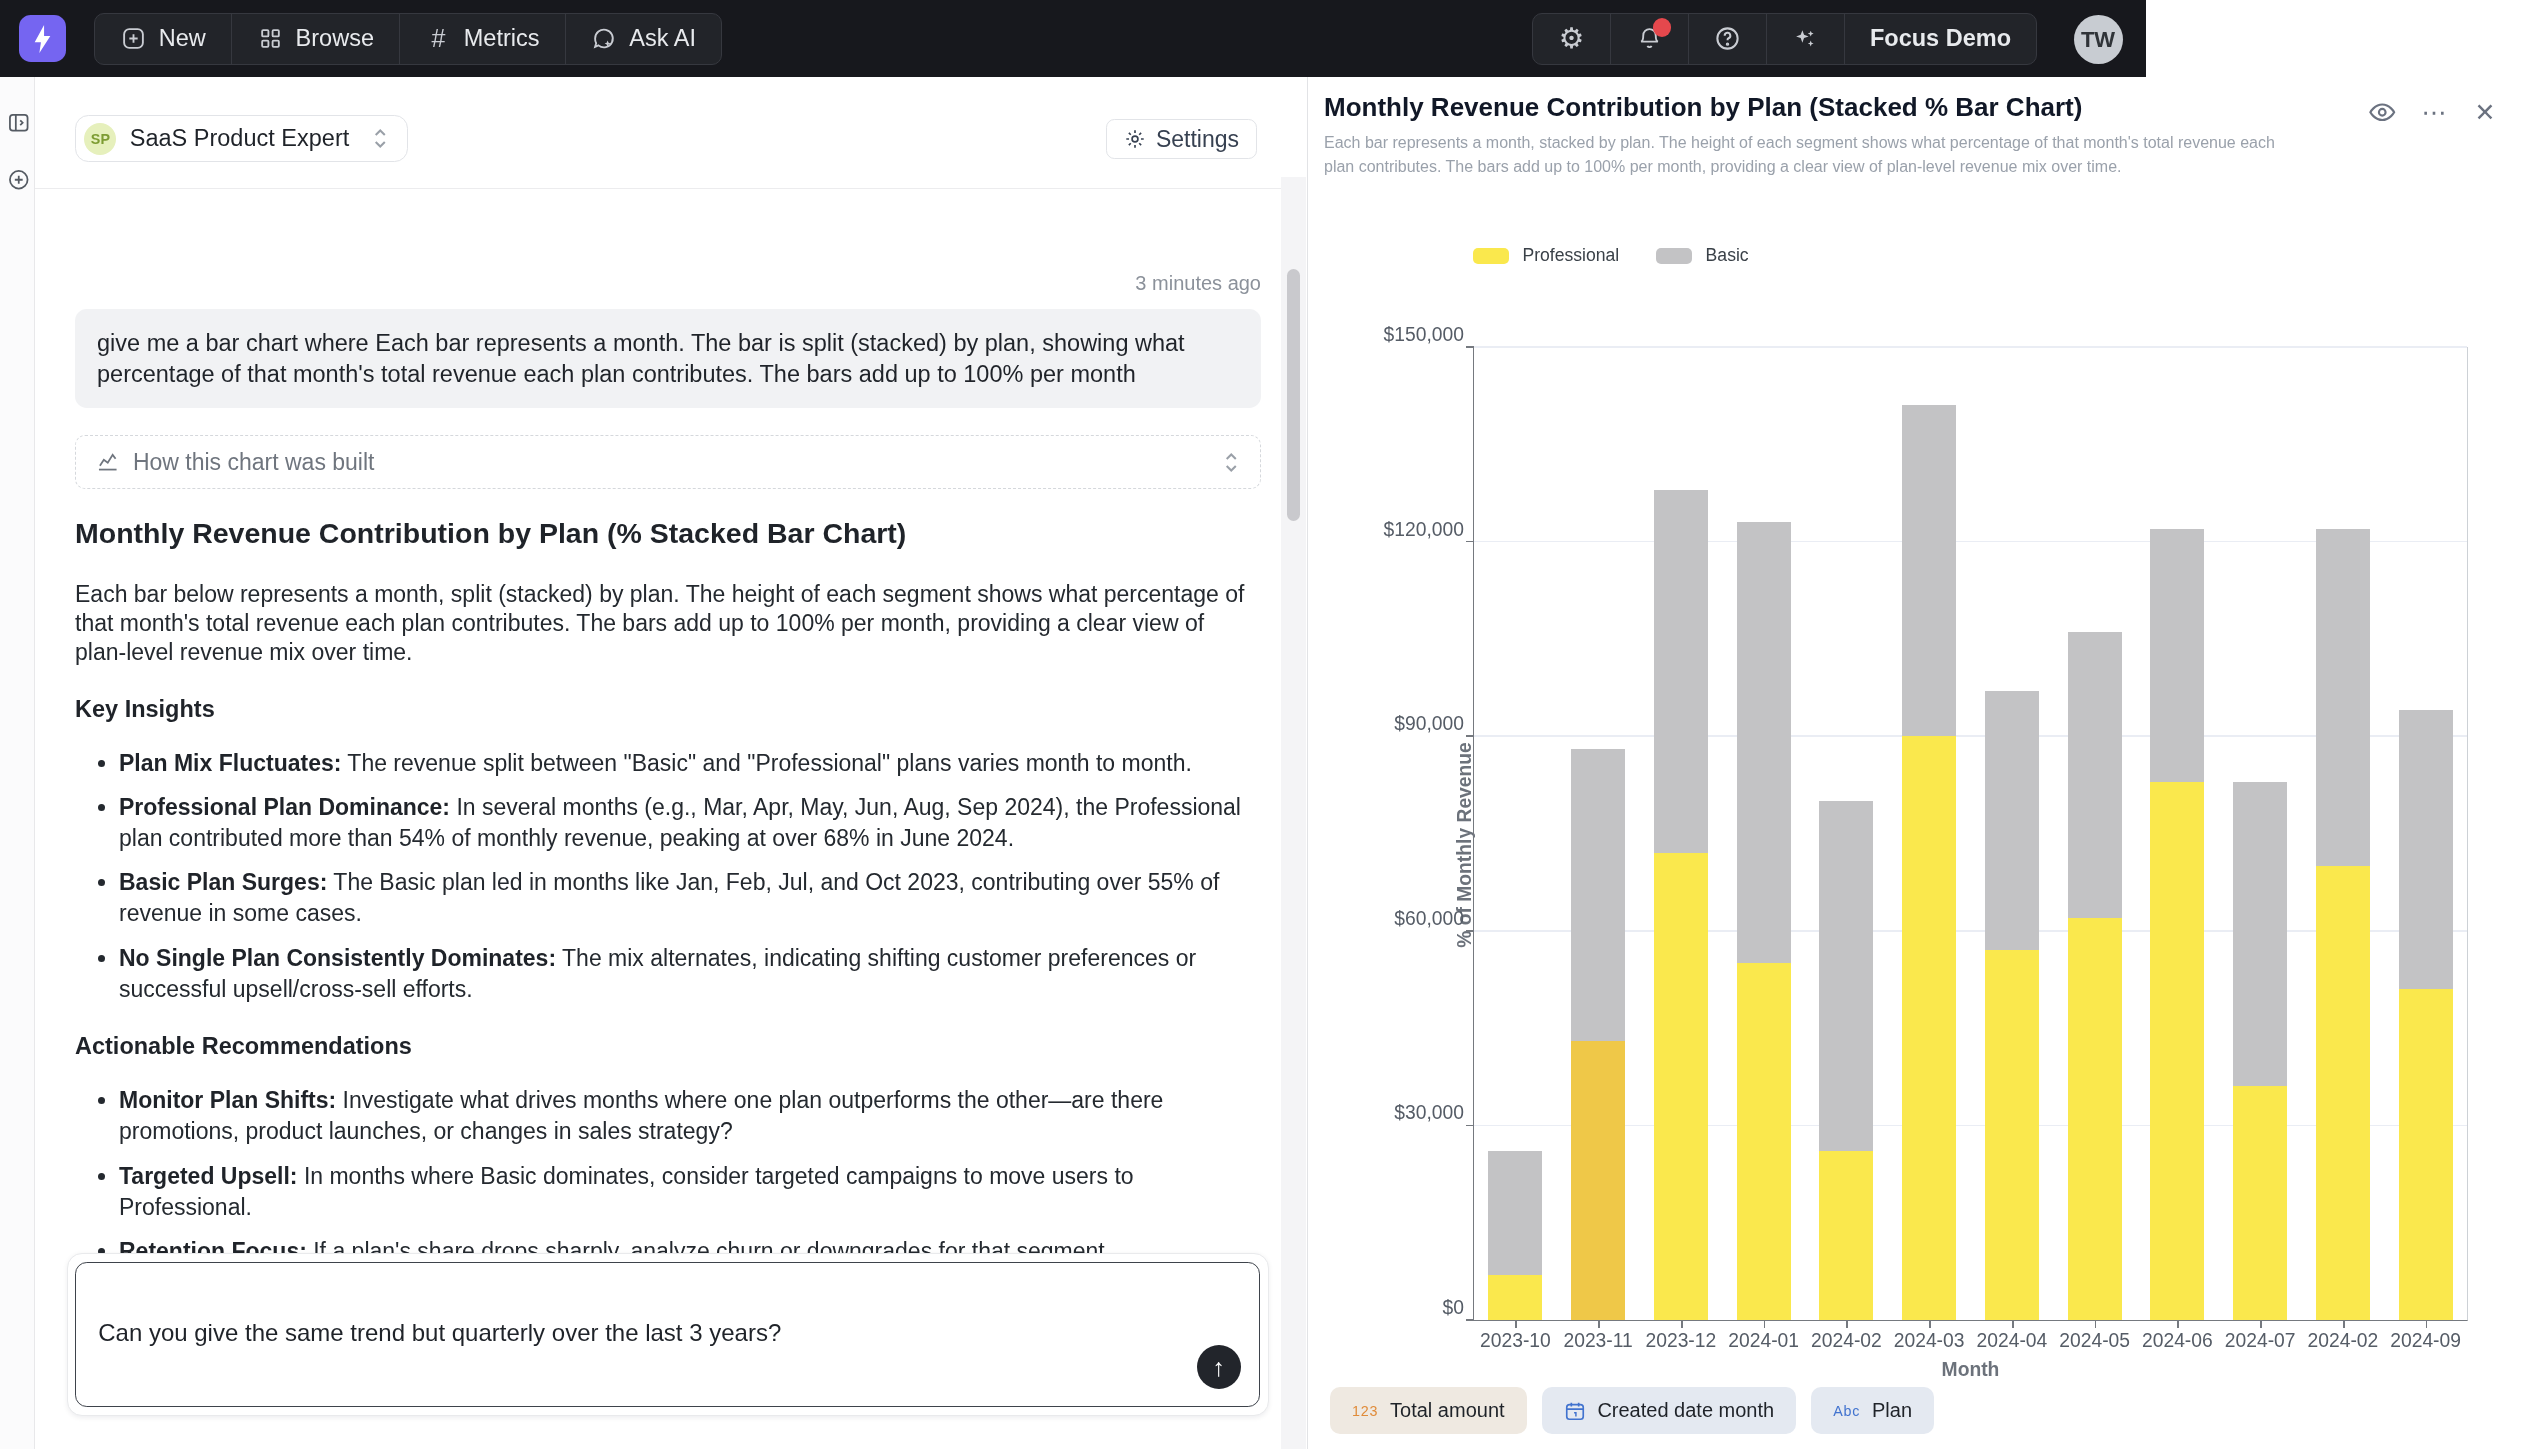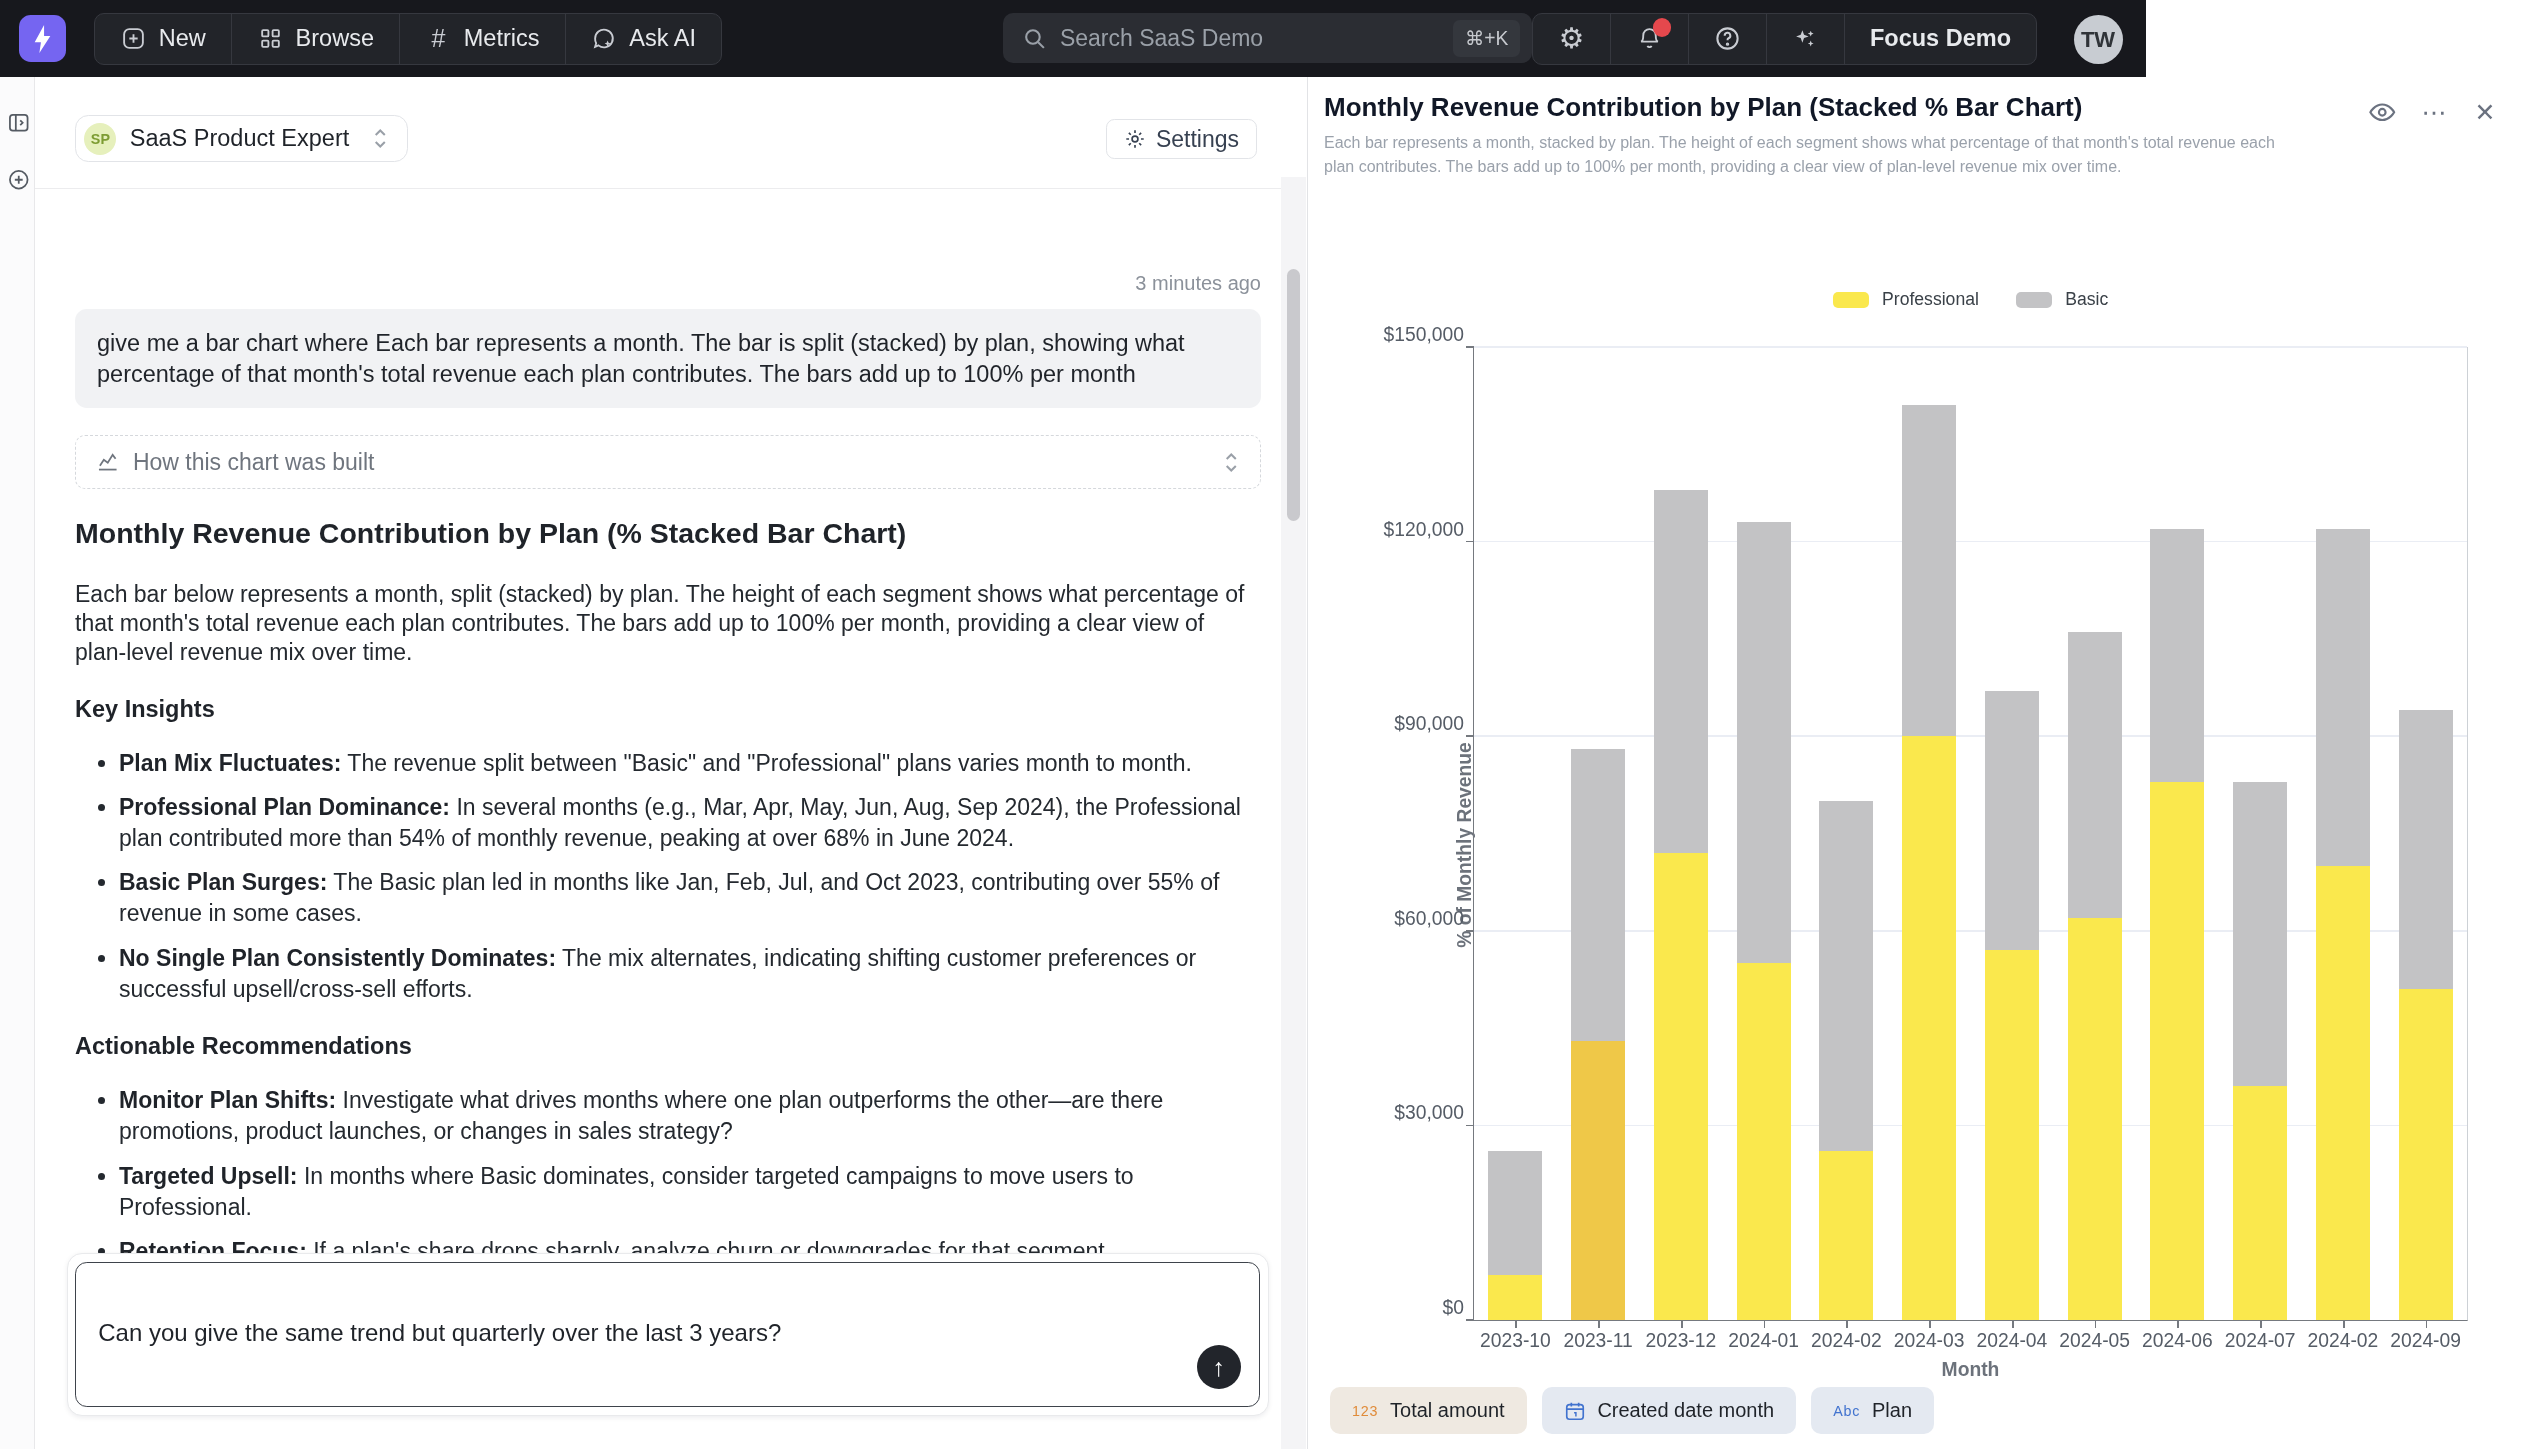--- a/index.html
+++ b/index.html
@@ -58,21 +58,21 @@
   #vdivider { position:absolute; left:1307px; top:77px; width:1.7px; height:1372px; background:#e2e3e6; }
   #panel { position:absolute; left:1308px; top:77px; width:1229px; height:1372px; background:#fff; }
   #panel-title { position:absolute; left:16px; top:15px; font-size:26px; font-weight:bold; color:#111827; }
   #panel-desc { position:absolute; left:16px; top:54px; width:974px; font-size:16px; line-height:24px; color:#9aa1ab; }
   .panel-icon { position:absolute; top:18.5px; width:34px; height:34px; color:#6b7280; display:flex; align-items:center; justify-content:center; font-size:25px; cursor:pointer; }
   #icon-eye { right:138px; }
   #icon-dots { right:86px; }
   #icon-close { right:35px; }
 
   
-  #legend { position:absolute; left:165px; top:168px; width:995px; display:flex; justify-content:center; gap:37px;margin-top:44px; }
+  #legend { position:absolute; left:165px; top:168px; width:995px; display:flex; gap:37px; }
   .legend-item { display:flex; align-items:center; gap:13.4px; font-size:17.6px; color:#3a4148; }
   .swatch { width:36px; height:16px; border-radius:5px; }
 
   
   #plot-area { position:absolute; left:165px; top:270px; width:995px; height:974px; border-left:1.7px solid #75797f; border-bottom:1.7px solid #75797f; border-right:1.7px solid #cdd1d6; }
   .gridline { position:absolute; left:0; width:100%; height:1.7px; background:#eaedf4; }
   .ytick-mark { position:absolute; left:-8.4px; width:8.4px; height:1.7px; background:#75797f; }
   .ylabel { position:absolute; right:1047px; transform:translateY(-50%); font-size:19.3px; color:#555c66; white-space:nowrap; }
   .bar-slot { position:absolute; bottom:0; height:100%; }
   .bar { position:absolute; bottom:0; left:50%; transform:translateX(-50%); width:54px; display:flex; flex-direction:column-reverse; }
@@ -136,30 +136,20 @@
         <span class="nicon">
           <svg width="25" height="25" viewBox="0 0 24 24" fill="none" stroke="#c9ccd2" stroke-width="1.8">
               <path d="M21 12a8.5 8.5 0 1 1-3.2-6.6L21 4l-1 3.5A8.4 8.4 0 0 1 21 12z" transform="rotate(180 12 12)"></path>
               <path d="M15 14l.9 2 2 .9-2 .9-.9 2-.9-2-2-.9 2-.9z" fill="#c9ccd2" stroke="none"></path>
             </svg>
         </span>
         <span>Ask AI</span>
       </div>
     </div>
 
-    <div id="searchbar">
-      <span>
-        <svg width="25" height="25" viewBox="0 0 24 24" fill="none" stroke="#9aa0a8" stroke-width="2">
-            <circle cx="10.5" cy="10.5" r="6.5"></circle>
-            <path d="M15.5 15.5 L21 21"></path>
-          </svg>
-      </span>
-      <input id="search-input" placeholder="Search SaaS Demo" style="">
-      <span class="kbd">⌘+K</span>
-    </div>
 
     <div class="navgroup" id="navgroup-right">
       <div class="navitem">
         <span class="nicon" style="font-size:28.5px;">⚙</span>
       </div>
       <div class="navitem" style="position:relative;">
         <span class="nicon" style="position:relative;">
           <svg width="25" height="25" viewBox="0 0 24 24" fill="none" stroke="#c9ccd2" stroke-width="1.8">
               <path d="M6 9a6 6 0 1 1 12 0c0 5 2 6 2 6H4s2-1 2-6"></path>
               <path d="M10 19a2.2 2.2 0 0 0 4 0"></path>

